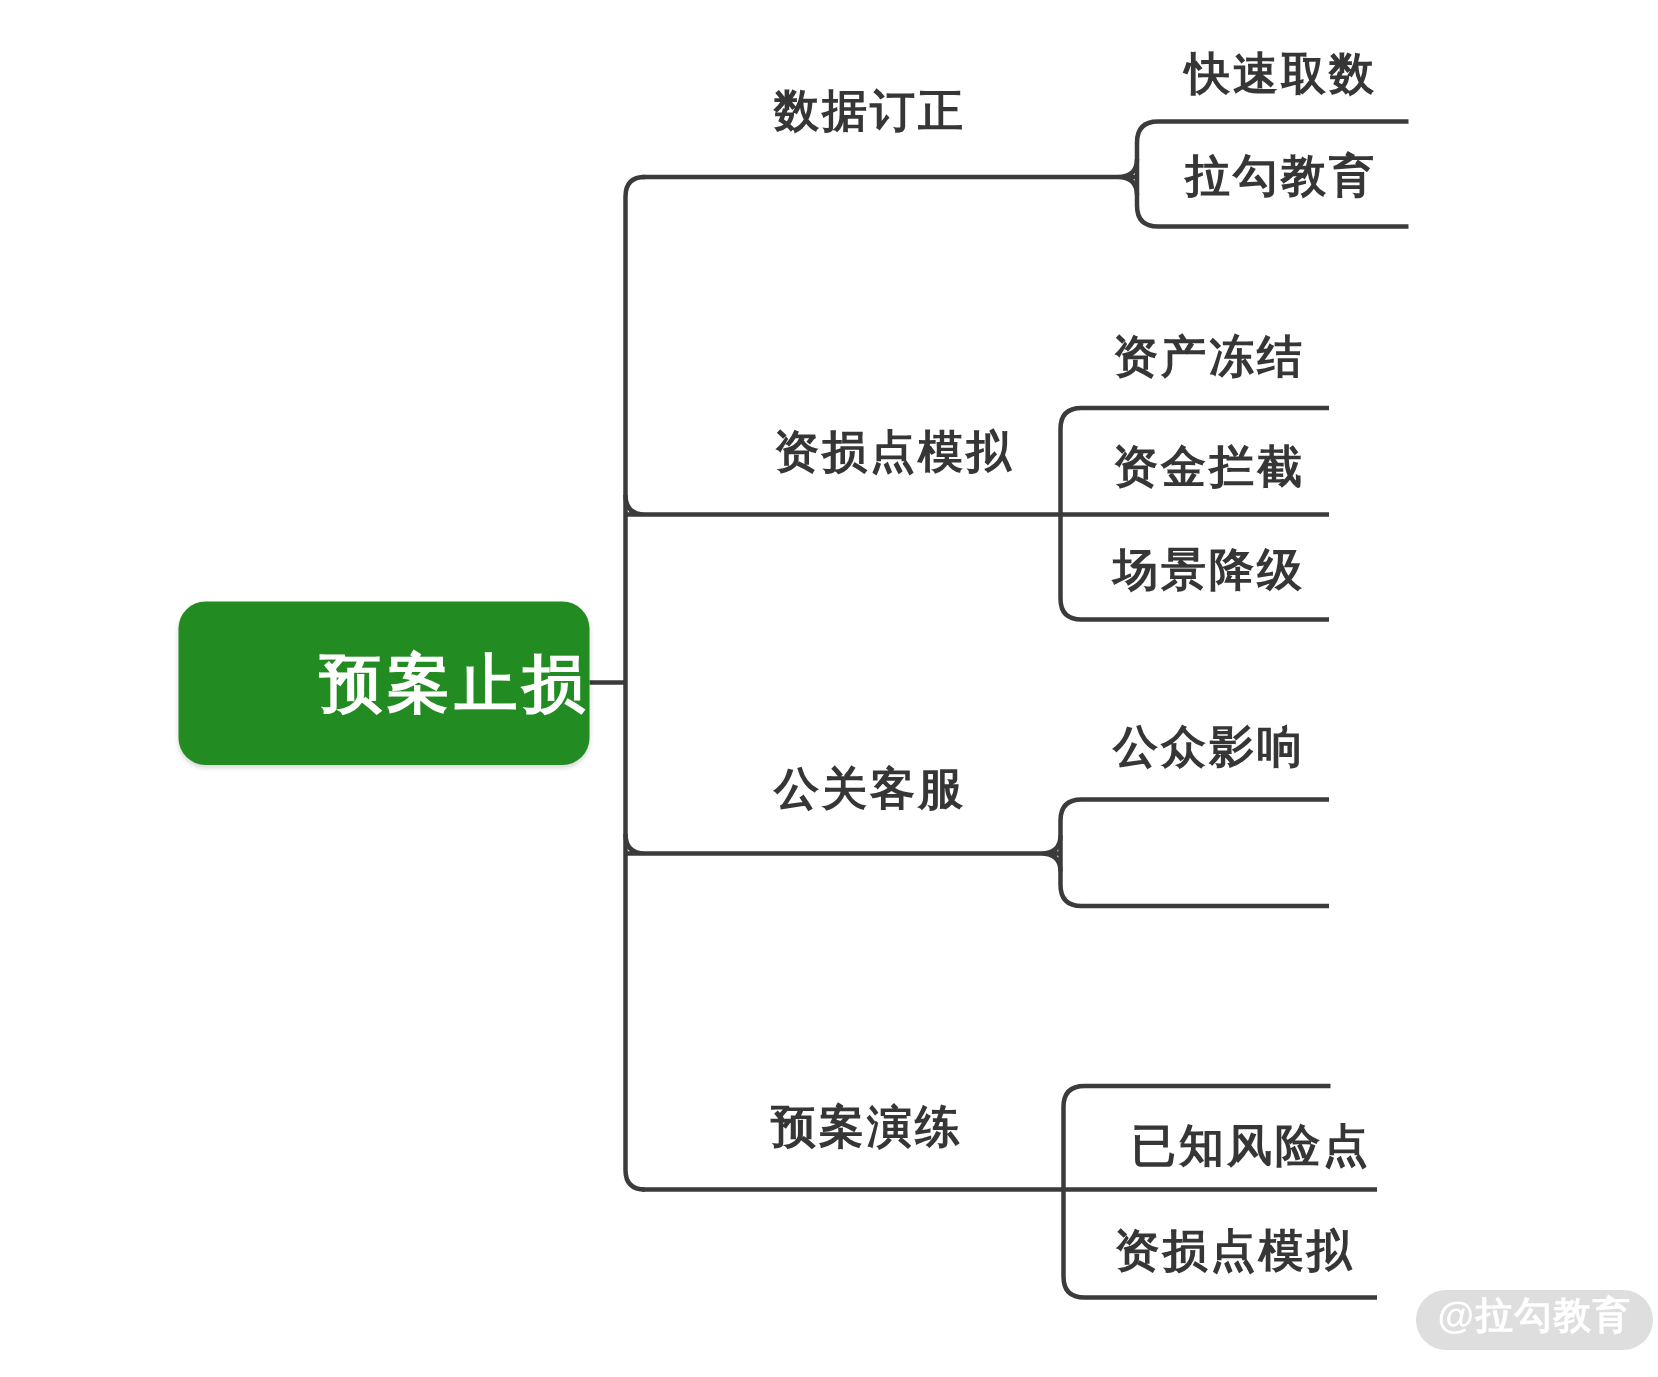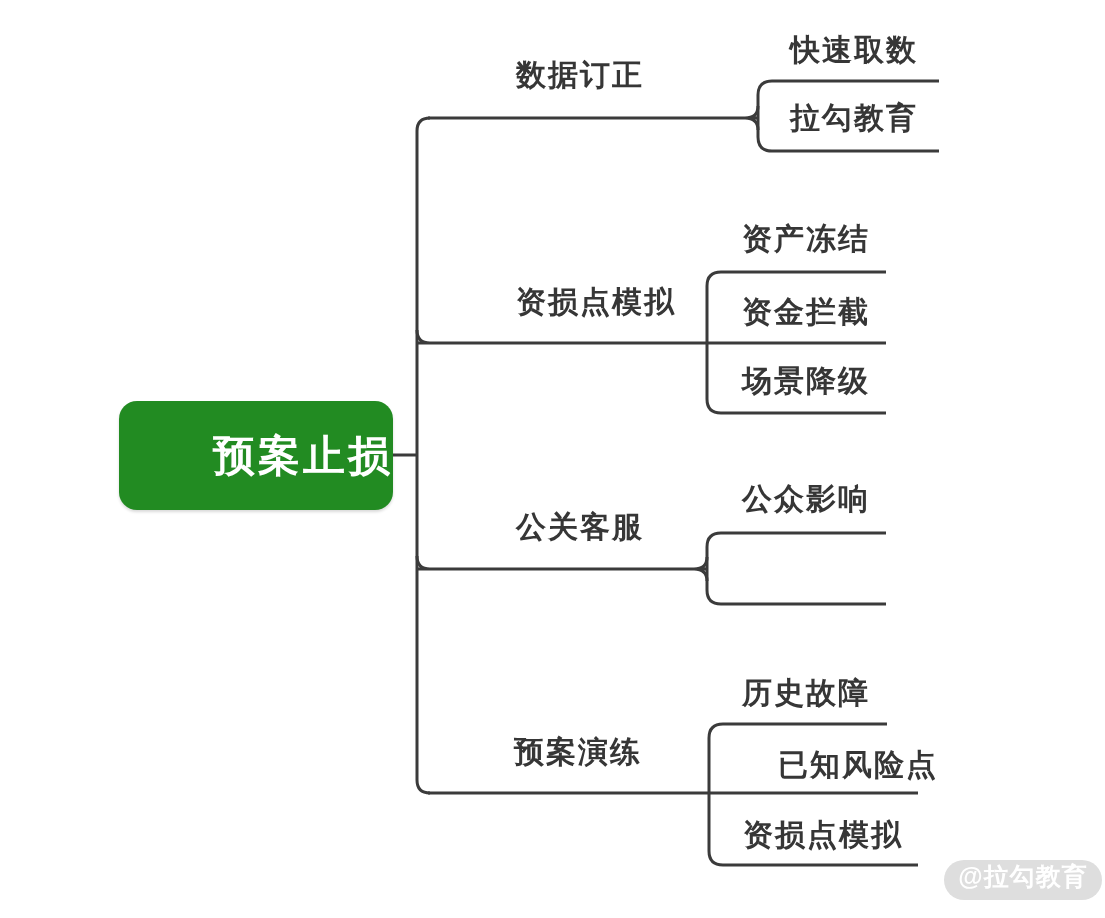--- a/index.html
+++ b/index.html
@@ -120,21 +120,20 @@
 
   <div class="node-label" style="left:790px; top:33px;">快速取数</div>
   <div class="node-label" style="left:790px; top:101px;">拉勾教育</div>
 
   <div class="node-label" style="left:742px; top:222px;">资产冻结</div>
   <div class="node-label" style="left:742px; top:295px;">资金拦截</div>
   <div class="node-label" style="left:742px; top:364px;">场景降级</div>
 
   <div class="node-label" style="left:742px; top:482px;">公众影响</div>
 
-  <div class="node-label" style="left:742px; top:676px;">历史故障</div>
-  <div class="node-label" style="left:778px; top:748px;">已知风险点</div>
+  <div class="node-label" style="left:754px; top:748px;">已知风险点</div>
   <div class="node-label" style="left:743px; top:818px;">资损点模拟</div>
 
   <div class="watermark">
     <span class="wm-label">@拉勾教育</span>
   </div>
 
 </div>
 
 </body></html>

